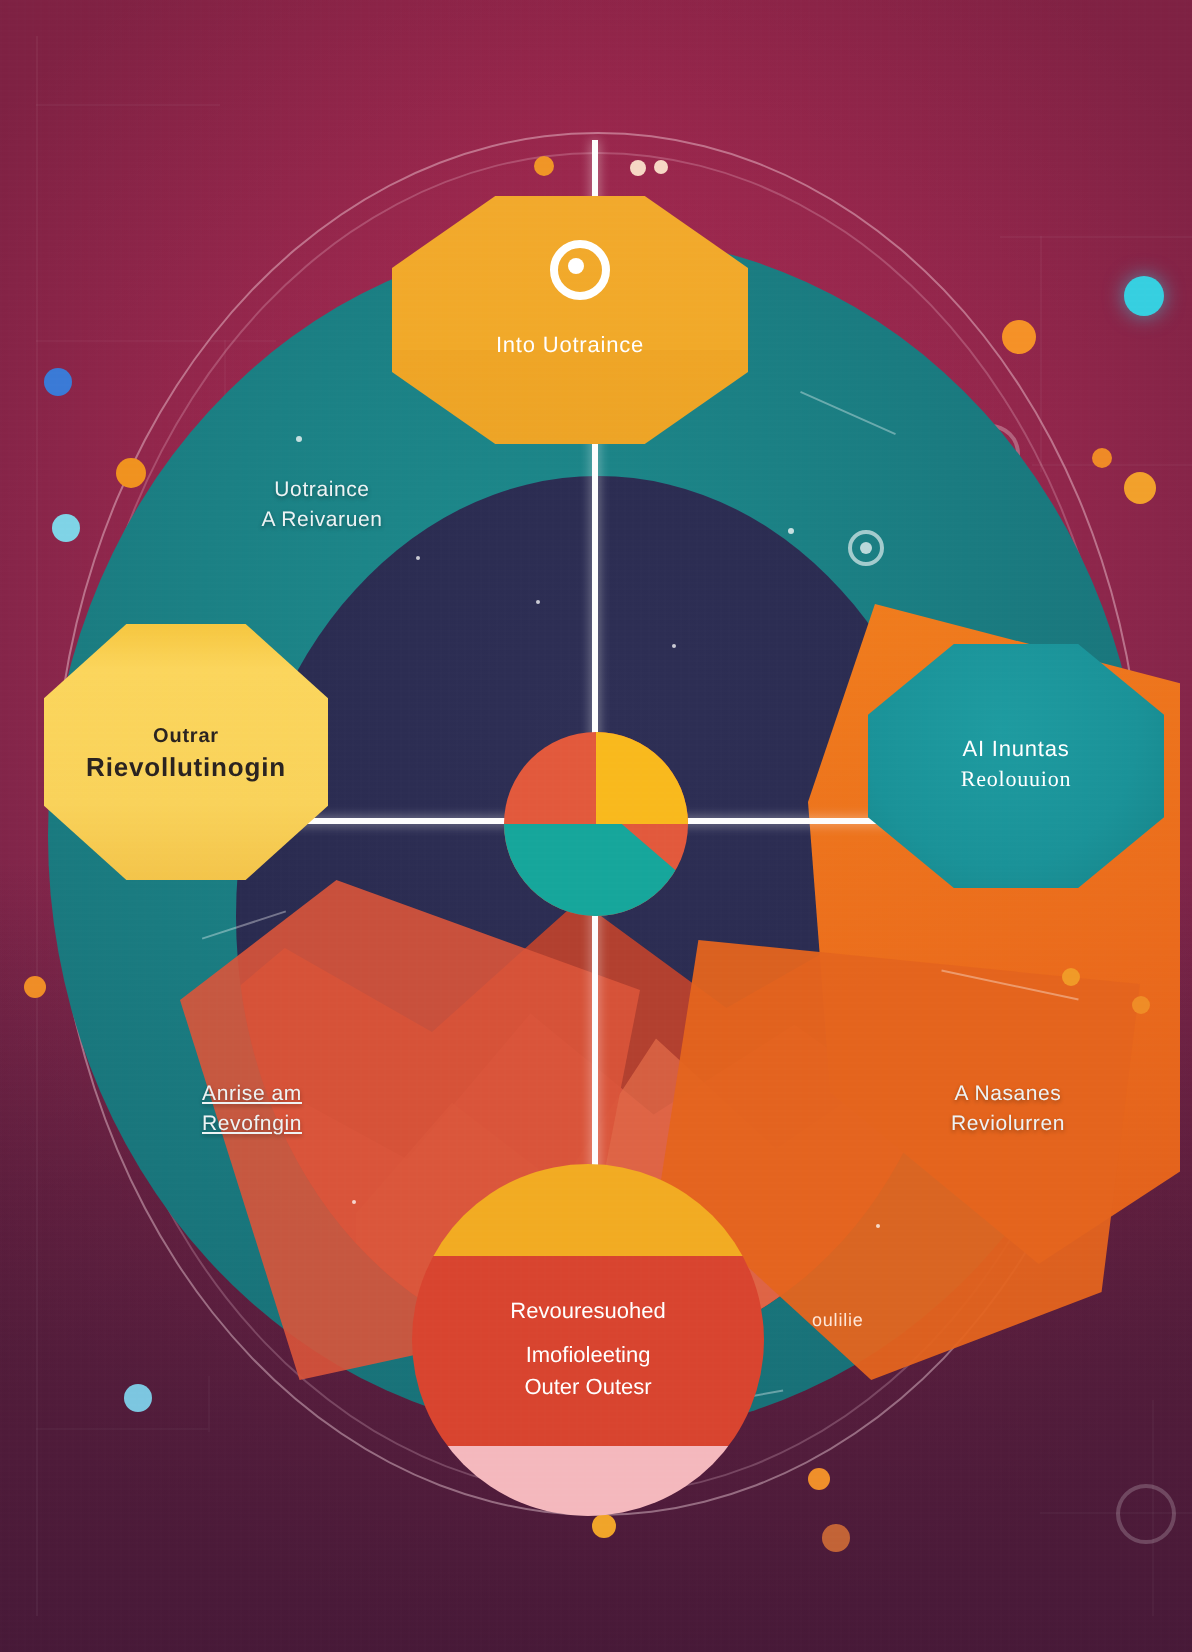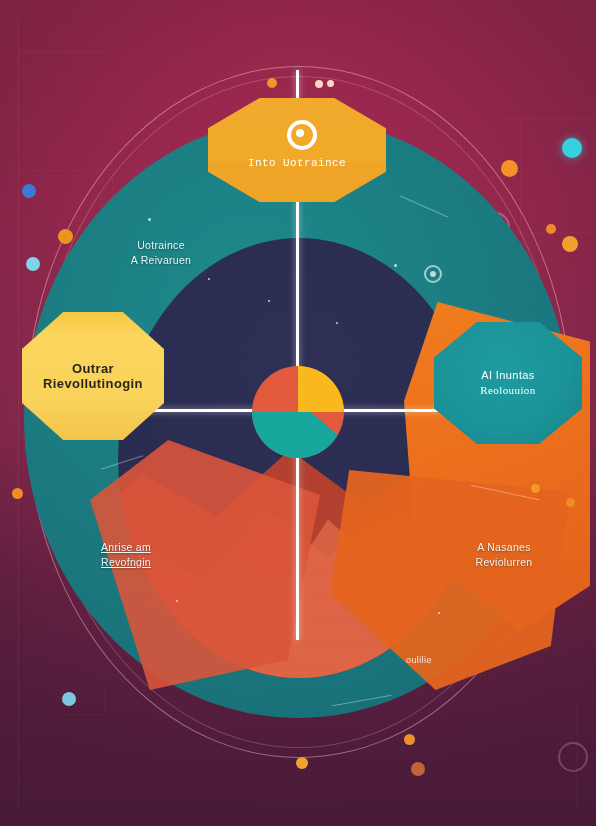--- a/index.html
+++ b/index.html
@@ -157,37 +157,45 @@
   <div class="conn conn-h" style="left:140px;top:409px;width:160px;"></div>
   <div class="conn conn-h" style="left:296px;top:409px;width:160px;"></div>
 
   <div class="hub" style="left:252px;top:366px;width:92px;height:92px;">
     <div style="position:absolute;inset:0;background:#e2593c;"></div>
     <div style="position:absolute;left:50%;top:0;width:50%;height:50%;background:#f9b91d;"></div>
     <div style="position:absolute;left:0;top:50%;width:100%;height:50%;background:#16a69b;
                 clip-path:polygon(0 0,64% 0,100% 62%,100% 100%,0 100%);"></div>
   </div>
 
-  <div class="node oct node-top" style="left:208px;top:98px;width:178px;height:104px;font-family:Liberation Mono, monospace;">
+  <div class="node oct node-top" style="left:196px;top:98px;width:178px;height:124px;">
     <div class="target-ico" style="left:79px;top:22px;width:22px;height:22px;background:transparent;border:4px solid #ffffff;">
       <div style="position:absolute;left:5px;top:5px;width:8px;height:8px;border-radius:50%;background:#fff;"></div>
     </div>
     <div class="node-label" style="color:#ffffff;margin-top:26px;">Into Uotraince</div>
   </div>
 
   <div class="node oct node-left" style="left:22px;top:312px;width:142px;height:128px;">
-    <div class="node-label" style="color:#2a2320;font-weight:bold;font-size:13px;">Outrar</div>
+    <div class="node-label" style="color:#2a2320;font-weight:bold;font-size:10px;">Outrar</div>
     <div class="node-label" style="color:#2a2320;font-weight:bold;font-size:13px;">Rievollutinogin</div>
   </div>
 
   <div class="node oct node-right" style="left:434px;top:322px;width:148px;height:122px;">
     <div class="node-label" style="color:#ffffff;">AI Inuntas</div>
     <div class="node-label" style="color:#ffffff;font-family:Liberation Serif, serif;">Reolouuion</div>
   </div>
 
+  <div class="node node-bottom" style="left:206px;top:582px;width:176px;height:176px;">
+    <div class="nb-band" style="top:0;height:46px;background:#f2ab22;"></div>
+    <div class="nb-band" style="top:46px;height:95px;background:#d8442f;"></div>
+    <div class="nb-band" style="top:141px;height:40px;background:#f4b8bd;"></div>
+    <div class="nb-text" style="color:#fff;font-size:11px;line-height:16px;margin-top:10px;">Revouresuohed</div>
+    <div class="nb-text" style="color:#fff;font-size:11px;line-height:16px;margin-top:6px;">Imofioleeting</div>
+    <div class="nb-text" style="color:#fff;font-size:11px;line-height:16px;">Outer Outesr</div>
+  </div>
 
   <div class="qlabel" style="left:96px;top:238px;width:130px;">
     <div>Uotraince</div>
     <div>A Reivaruen</div>
   </div>
 
   <div class="ring-ico" style="left:424px;top:265px;width:14px;height:14px;border-color:rgba(255,255,255,.6)">
     <div style="position:absolute;left:4px;top:4px;width:6px;height:6px;border-radius:50%;background:rgba(255,255,255,.7);"></div>
   </div>
 

